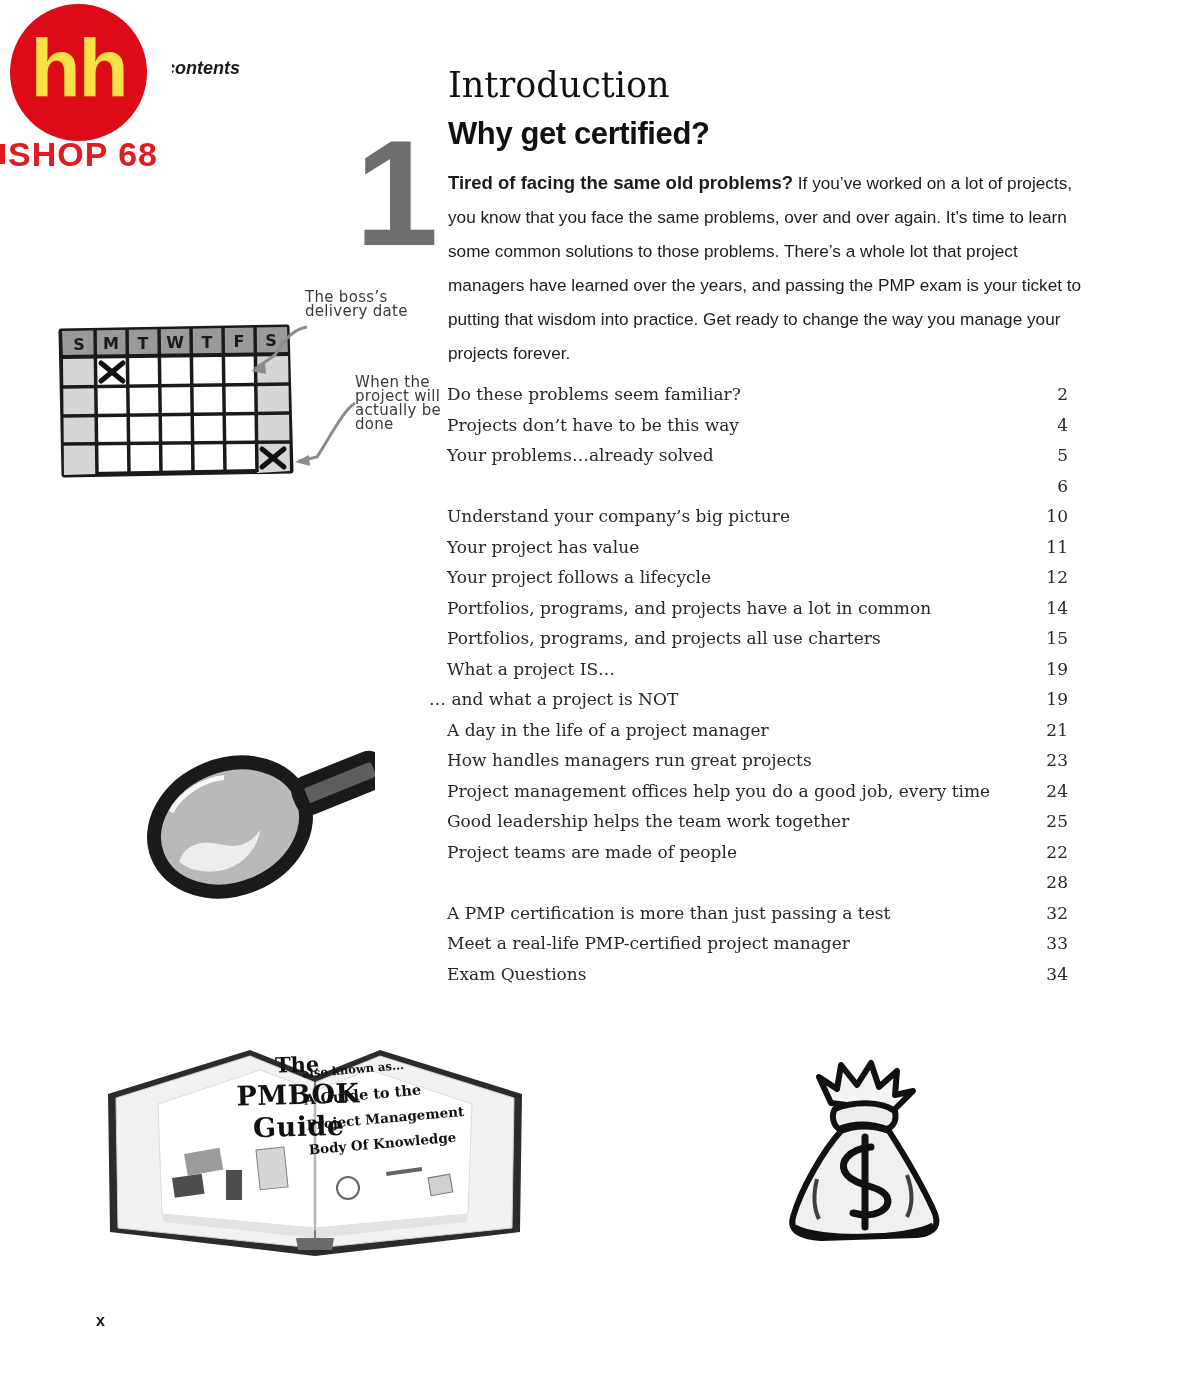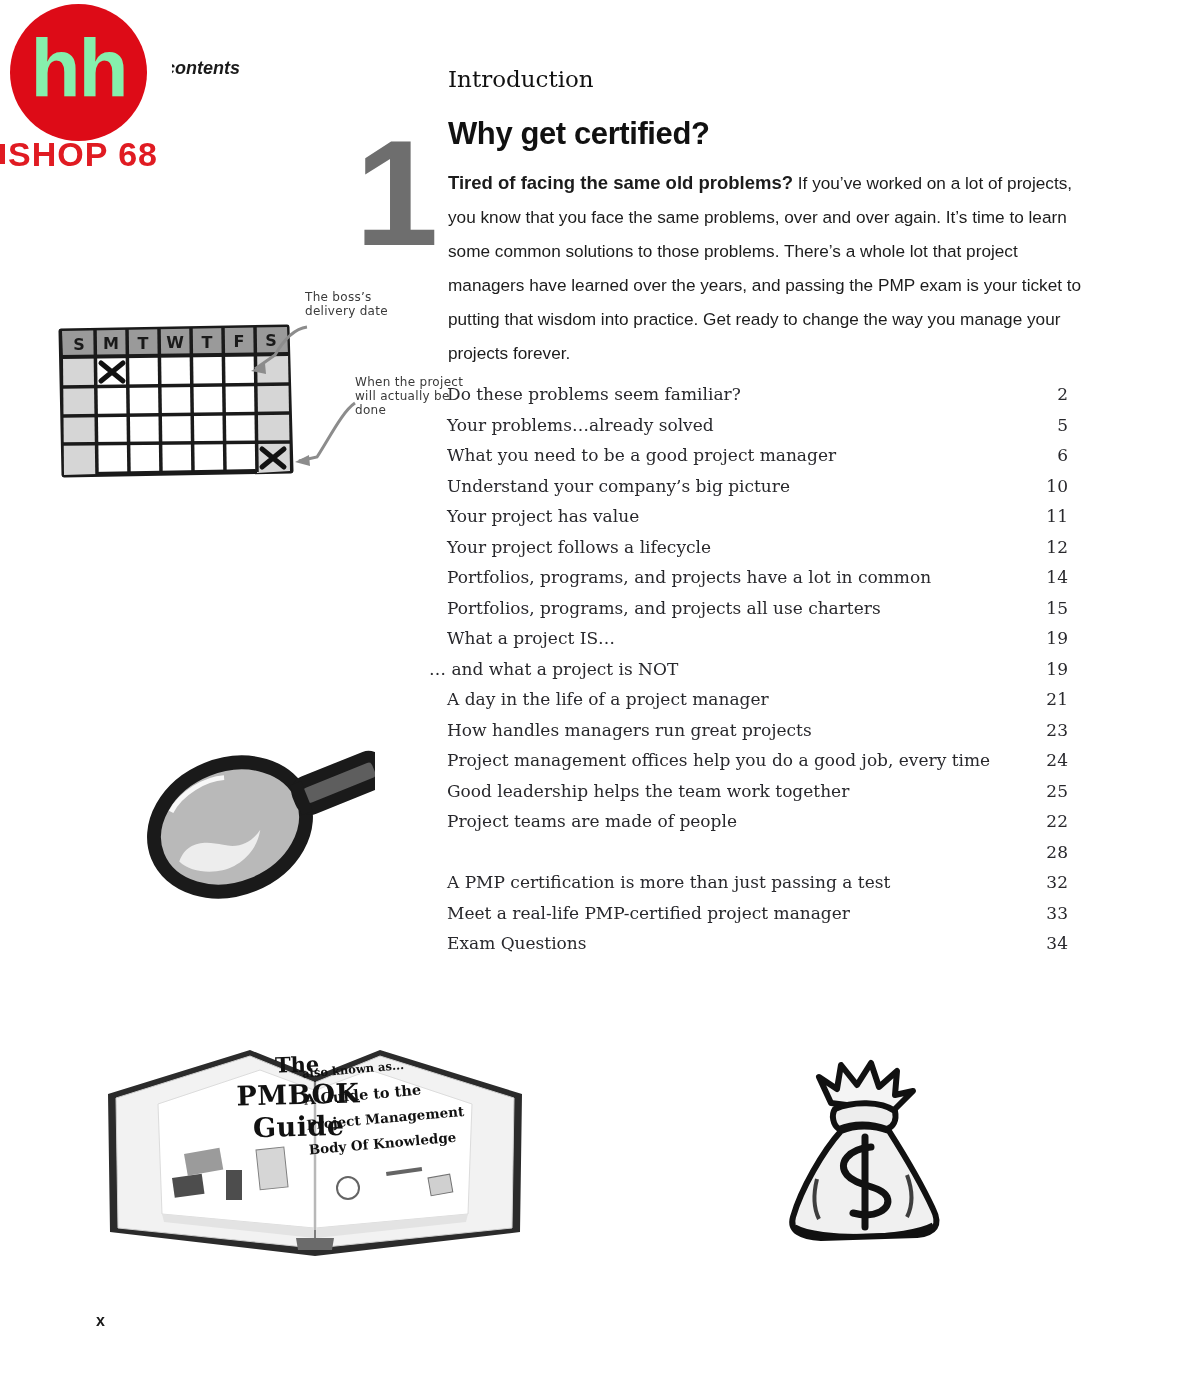--- a/index.html
+++ b/index.html
@@ -39,21 +39,21 @@
   }
   #logo-hh {
     position: absolute;
     left: 0;
     top: 0;
     width: 137px;
     height: 137px;
     display: flex;
     align-items: center;
     justify-content: center;
-    color: #86efac;
+    color: #fde047;
     font-family: "Liberation Sans", sans-serif;
     font-weight: bold;
     font-size: 82px;
     letter-spacing: -2px;
     line-height: 1;
     padding-bottom: 10px;
     box-sizing: border-box;
   }
   #logo-shop {
     position: absolute;
@@ -104,21 +104,21 @@
     line-height: 1;
     letter-spacing: -6px;
   }
 
   
   #intro-script {
     position: absolute;
     left: 448px;
     top: 68px;
     font-family: "DejaVu Serif", serif;
-    font-size: 23px;
+    font-size: 35px;
     color: #111;
     letter-spacing: 0px;
     line-height: 1;
   }
   #intro-title {
     position: absolute;
     left: 448px;
     top: 116px;
     font-family: "Liberation Sans", sans-serif;
     font-weight: bold;
@@ -181,21 +181,21 @@
     position: absolute;
     left: 55px;
     top: 285px;
     width: 400px;
     height: 215px;
   }
   #calendar-svg { position:absolute; left:0; top:0; }
   .hand-note {
     position: absolute;
     font-family: "DejaVu Sans", sans-serif;
-    font-size: 12px;
+    font-size: 15px;
     color: #3a3a3a;
     line-height: 14px;
     letter-spacing: 0.3px;
   }
   #note-boss { left: 250px; top: 5px; width: 110px; }
   #note-actual { left: 300px; top: 90px; width: 110px; }
 
   
   #magnifier-figure {
     position: absolute;
@@ -409,25 +409,28 @@
       <path d="M90,82 L90,172" stroke="#111" stroke-width="7" fill="none" stroke-linecap="round"></path>
     </svg>
   </div>
 
   <div id="toc">
     <div class="toc-row">
         <span class="toc-title">Do these problems seem familiar?</span>
         <span class="toc-page">2</span>
       </div>
     <div class="toc-row">
+        <span class="toc-title">Projects don’t have to be this way</span>
+        <span class="toc-page">4</span>
+      </div>
+    <div class="toc-row">
         <span class="toc-title">Your problems…already solved</span>
         <span class="toc-page">5</span>
       </div>
     <div class="toc-row">
-        <span class="toc-title">What you need to be a good project manager</span>
         <span class="toc-page">6</span>
       </div>
     <div class="toc-row">
         <span class="toc-title">Understand your company’s big picture</span>
         <span class="toc-page">10</span>
       </div>
     <div class="toc-row">
         <span class="toc-title">Your project has value</span>
         <span class="toc-page">11</span>
       </div>

